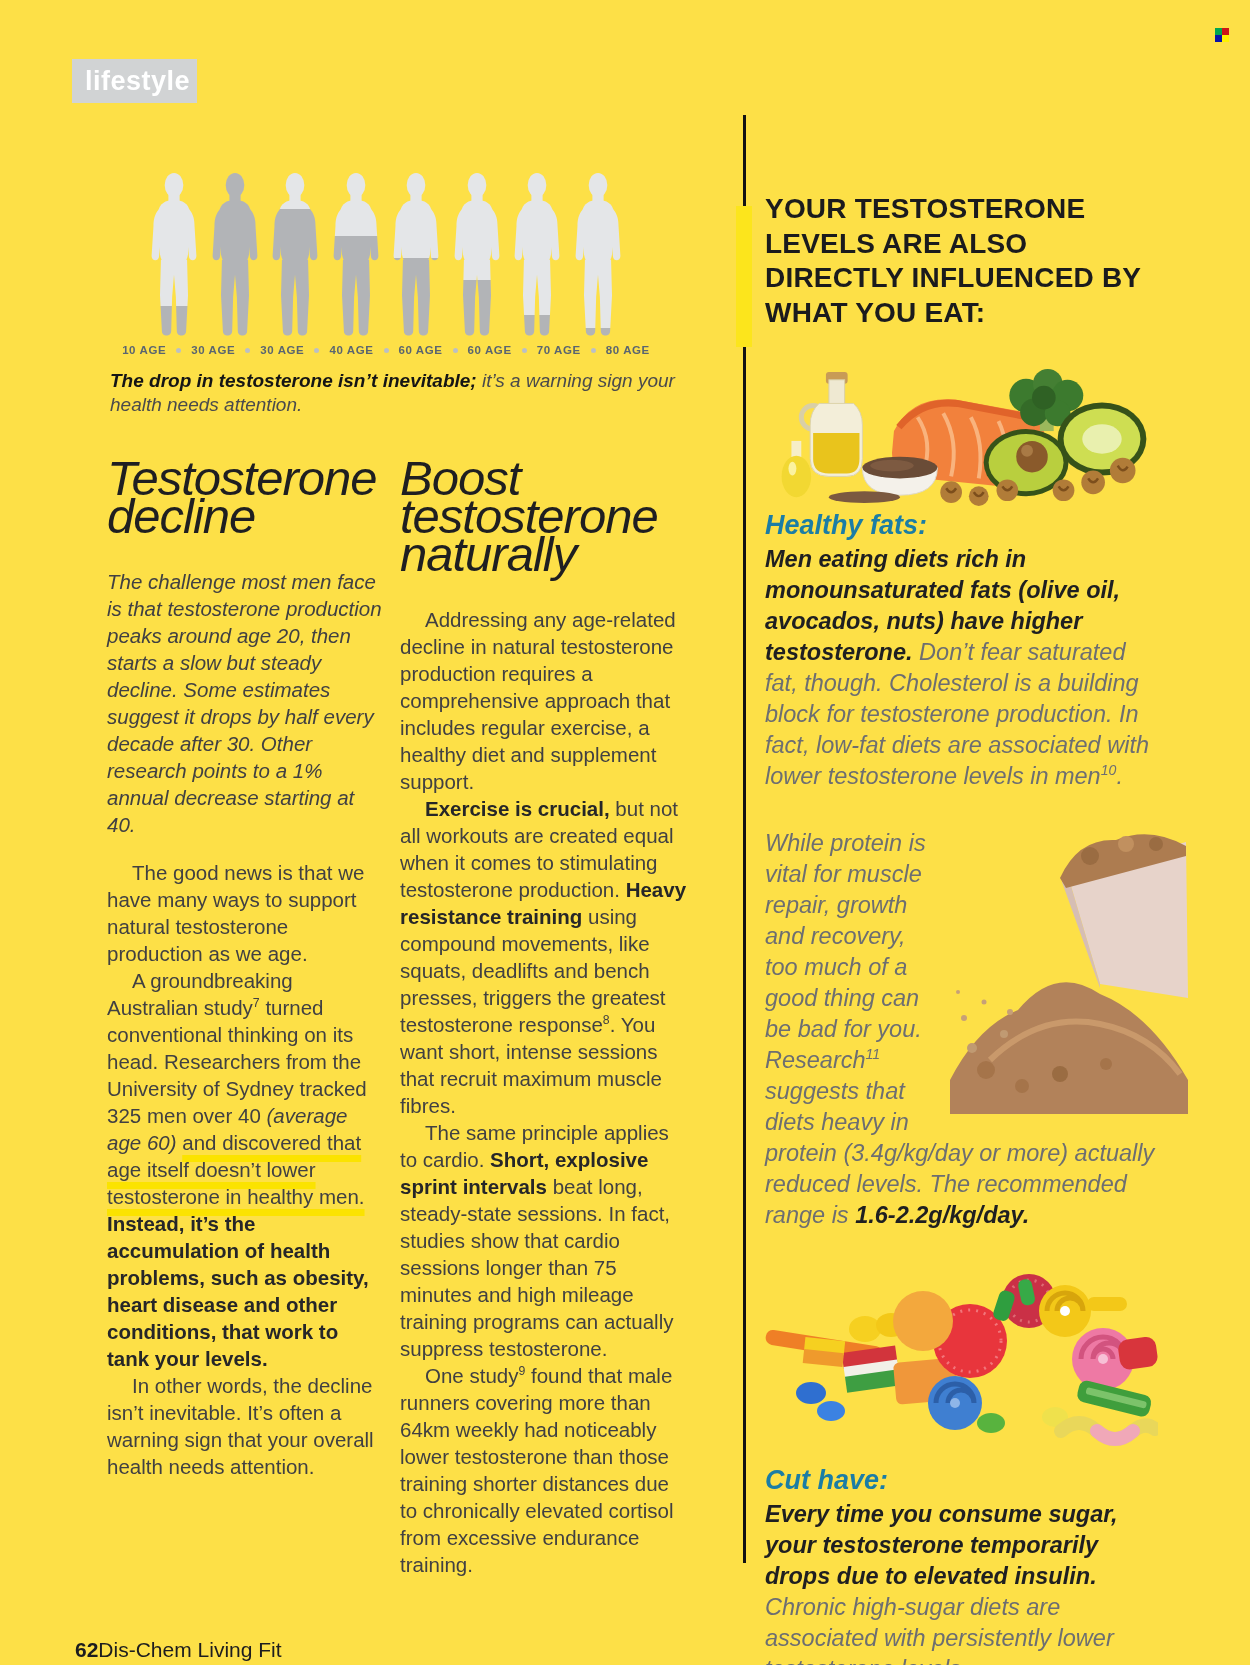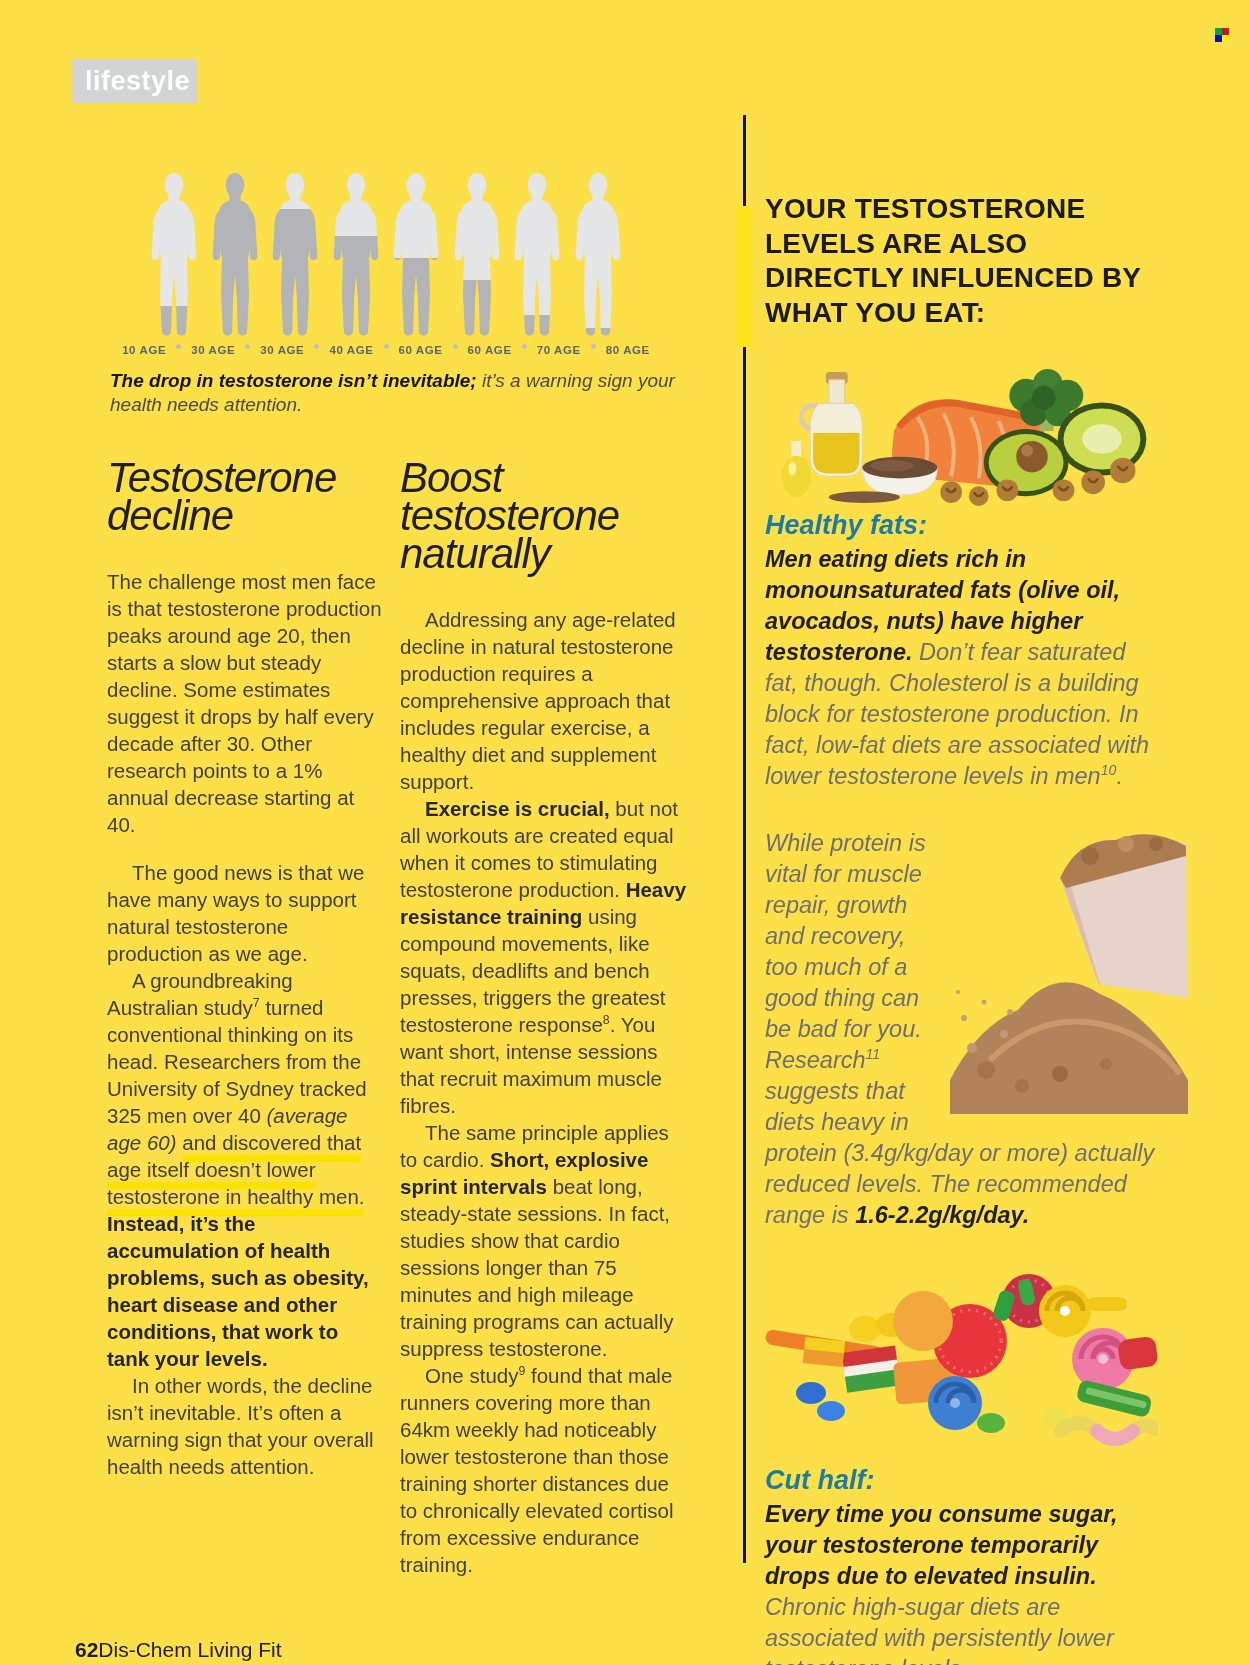--- a/index.html
+++ b/index.html
@@ -13,38 +13,38 @@
 
   
   .tag{position:absolute;left:72px;top:59px;width:125px;height:44px;background:#d1d3d4;
        color:#ffffff;font-weight:bold;font-size:27px;line-height:44px;padding-left:13px;
        box-sizing:border-box;letter-spacing:.5px;}
 
   
   .figures{position:absolute;left:146px;top:166px;width:480px;height:178px;display:flex;
            justify-content:space-between;align-items:flex-end;}
   .person{width:56px;height:176px;display:block;}
-  .age-row{position:absolute;left:118px;top:344px;width:536px;display:flex;
+  .age-row{position:absolute;left:118px;top:344px;width:536px;display:flex;align-items:center;
            justify-content:center;gap:10px;}
   .age-label{font-size:11.5px;font-weight:bold;color:#5a6570;letter-spacing:.6px;white-space:nowrap;}
   .age-dot{width:5px;height:5px;border-radius:50%;background:#bcc0c4;display:inline-block;}
 
   
   .headline{position:absolute;left:110px;top:369px;width:585px;font-style:italic;
             font-size:19px;line-height:1.27;color:#4a4a4c;}
   .headline .hb{font-weight:bold;color:#151515;}
 
   
   .col{position:absolute;top:459px;}
   .col-left{left:107px;width:279px;}
   .col-mid{left:400px;width:287px;}
-  .col h2{font-style:italic;font-weight:500;font-size:42px;line-height:38px;color:#1f1f21;
+  .col h2{font-style:italic;font-weight:500;font-size:49px;line-height:38px;color:#1f1f21;
           margin:0 0 33px 0;letter-spacing:-1px;}
   .col p{margin:0;font-size:20.5px;line-height:27px;color:#414042;}
-  .intro{font-size:22.5px;line-height:28.5px;color:#4d4d4f;margin-bottom:21px !important;}
+  .intro{font-style:italic;font-size:22.5px;line-height:28.5px;color:#4d4d4f;margin-bottom:21px !important;}
   .ind{text-indent:25px;}
   .bold{font-weight:bold;color:#262628;}
   .italic{font-style:italic;}
   .hl{text-decoration:underline;text-decoration-color:#fbe300;text-decoration-thickness:7px;
       text-underline-offset:5px;text-decoration-skip-ink:none;}
   sup{font-size:60%;line-height:0;vertical-align:super;}
 
   
   .divider{position:absolute;left:743px;top:115px;width:2.5px;height:1448px;background:#131313;}
   .ybar{position:absolute;left:736px;top:206px;width:16px;height:141px;background:#fce51c;}
@@ -397,21 +397,21 @@
         <ellipse cx="226" cy="178" rx="14" ry="10" fill="#58b33e"></ellipse>
         <ellipse cx="290" cy="172" rx="13" ry="10" fill="#efe14c"></ellipse>
       </g>
       <g>
         <path d="M296 186 q18 -16 36 0 q18 16 36 0 q12 -10 22 -2" fill="none" stroke="#e9d75a" stroke-width="14" stroke-linecap="round"></path>
         <path d="M332 186 q18 16 36 0" fill="none" stroke="#f0a8b8" stroke-width="14" stroke-linecap="round"></path>
       </g>
     </svg>
 
     <div class="r-sec sugar-sec">
-      <h3>Cut half:</h3>
+      <h3>Cut have:</h3>
       <p class="r-body"><span class="bi">Every time you consume sugar, your testosterone temporarily drops due to elevated insulin.</span><span> </span><span class="gi">Chronic high-sugar diets are associated with persistently lower testosterone levels.</span></p>
     </div>
   </div>
 
   <div class="footer">
     <span class="pg">62</span>
     <span>Dis-Chem Living Fit</span>
   </div>
 
 </div>

